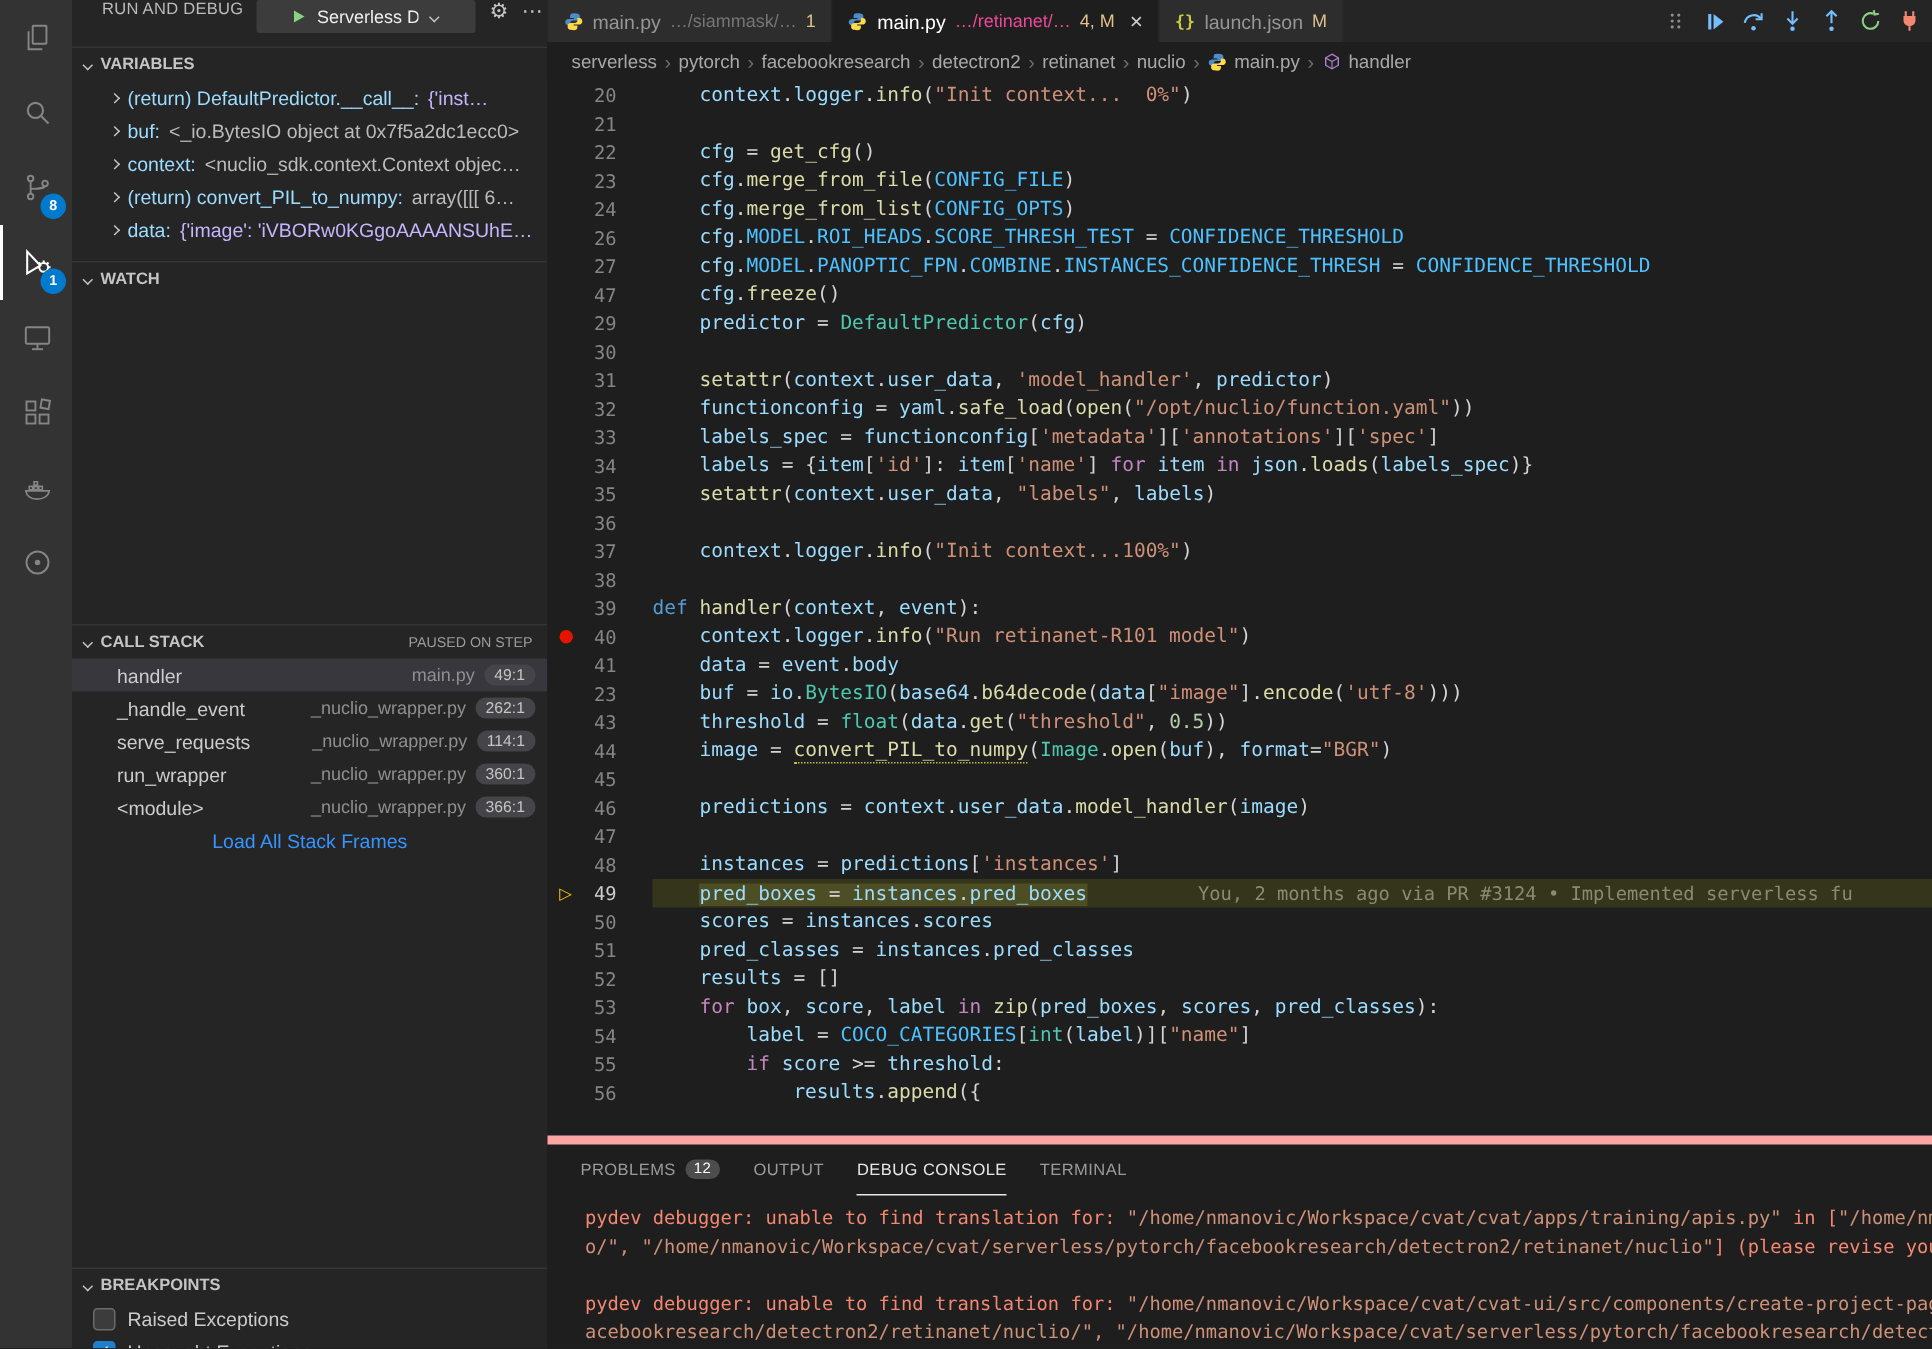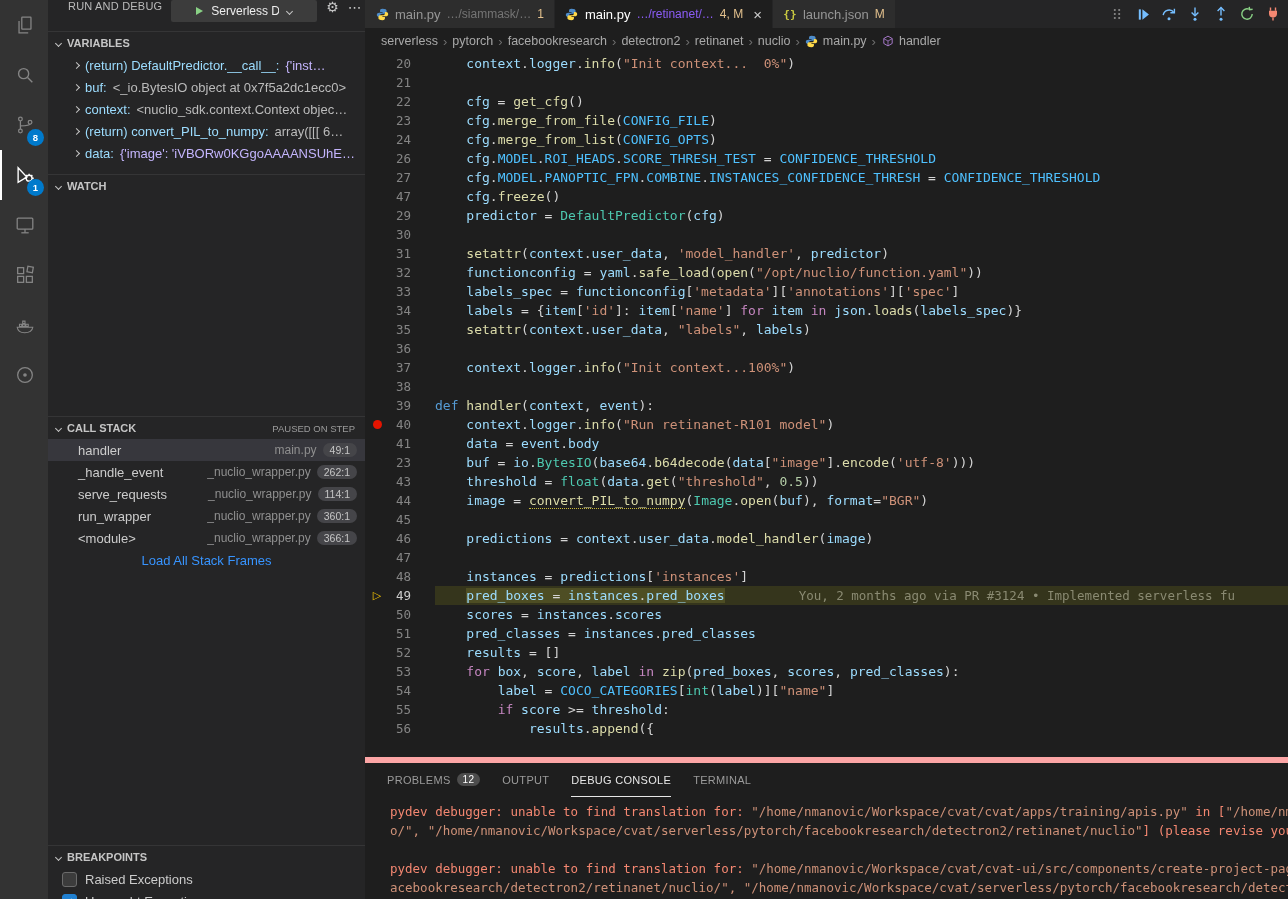--- a/index.html
+++ b/index.html
@@ -45,21 +45,21 @@
 .checkbox{width:15px;height:15px;border:1px solid #6b6b6b;border-radius:3px;background:#3c3c3c;display:flex;align-items:center;justify-content:center;font-size:10px;color:#fff;cursor:pointer;flex:none}
 .checkbox.checked{background:#2080d0;border-color:#2080d0}
 .bp-label{color:#cccccc}
 
 
 .editor-area{position:absolute;left:365px;top:0;right:0;height:100%;background:#1e1e1e}
 .tab-bar{position:absolute;top:0;left:0;right:0;height:28px;background:#252526;display:flex}
 .tab{display:flex;align-items:center;gap:6px;padding:0 10px;background:#2d2d2d;margin-right:1px;font-size:13px;color:#969696;cursor:pointer;white-space:nowrap}
 .tab.active{background:#1e1e1e;color:#ffffff}
 .tab-desc{font-size:12px;color:#757575}
-.tab.active .tab-desc{color:#8b5cf6}
+.tab.active .tab-desc{color:#ec4899}
 .tab-deco{font-size:12px;color:#e2c08d}
 .tab-close{margin-left:4px;font-size:15px;color:#cccccc;cursor:pointer}
 .file-icon{display:inline-flex;align-items:center;justify-content:center;width:14px;height:14px;flex:none}
 .file-icon.json-glyph{color:#cbcb41;font-size:11px;font-weight:bold;font-family:"DejaVu Sans Mono",monospace}
 .debug-toolbar{position:absolute;top:2px;right:2px;height:24px;display:flex;align-items:center;gap:8px;padding:0 4px;z-index:5}
 .tool{width:18px;height:18px;display:flex;align-items:center;justify-content:center;cursor:pointer}
 .breadcrumbs{position:absolute;top:28px;left:0;right:0;height:26px;display:flex;align-items:center;gap:5px;padding-left:16px;font-size:12.5px;color:#a9a9a9;background:#1e1e1e}
 .bc-item{display:flex;align-items:center;gap:4px;cursor:pointer}
 .bc-sep{color:#6e6e6e;font-size:13px}
 .code{position:absolute;top:54px;left:0;right:0;bottom:142px;overflow:hidden;font-family:"DejaVu Sans Mono","Liberation Mono",monospace;font-size:13px;line-height:19px}

